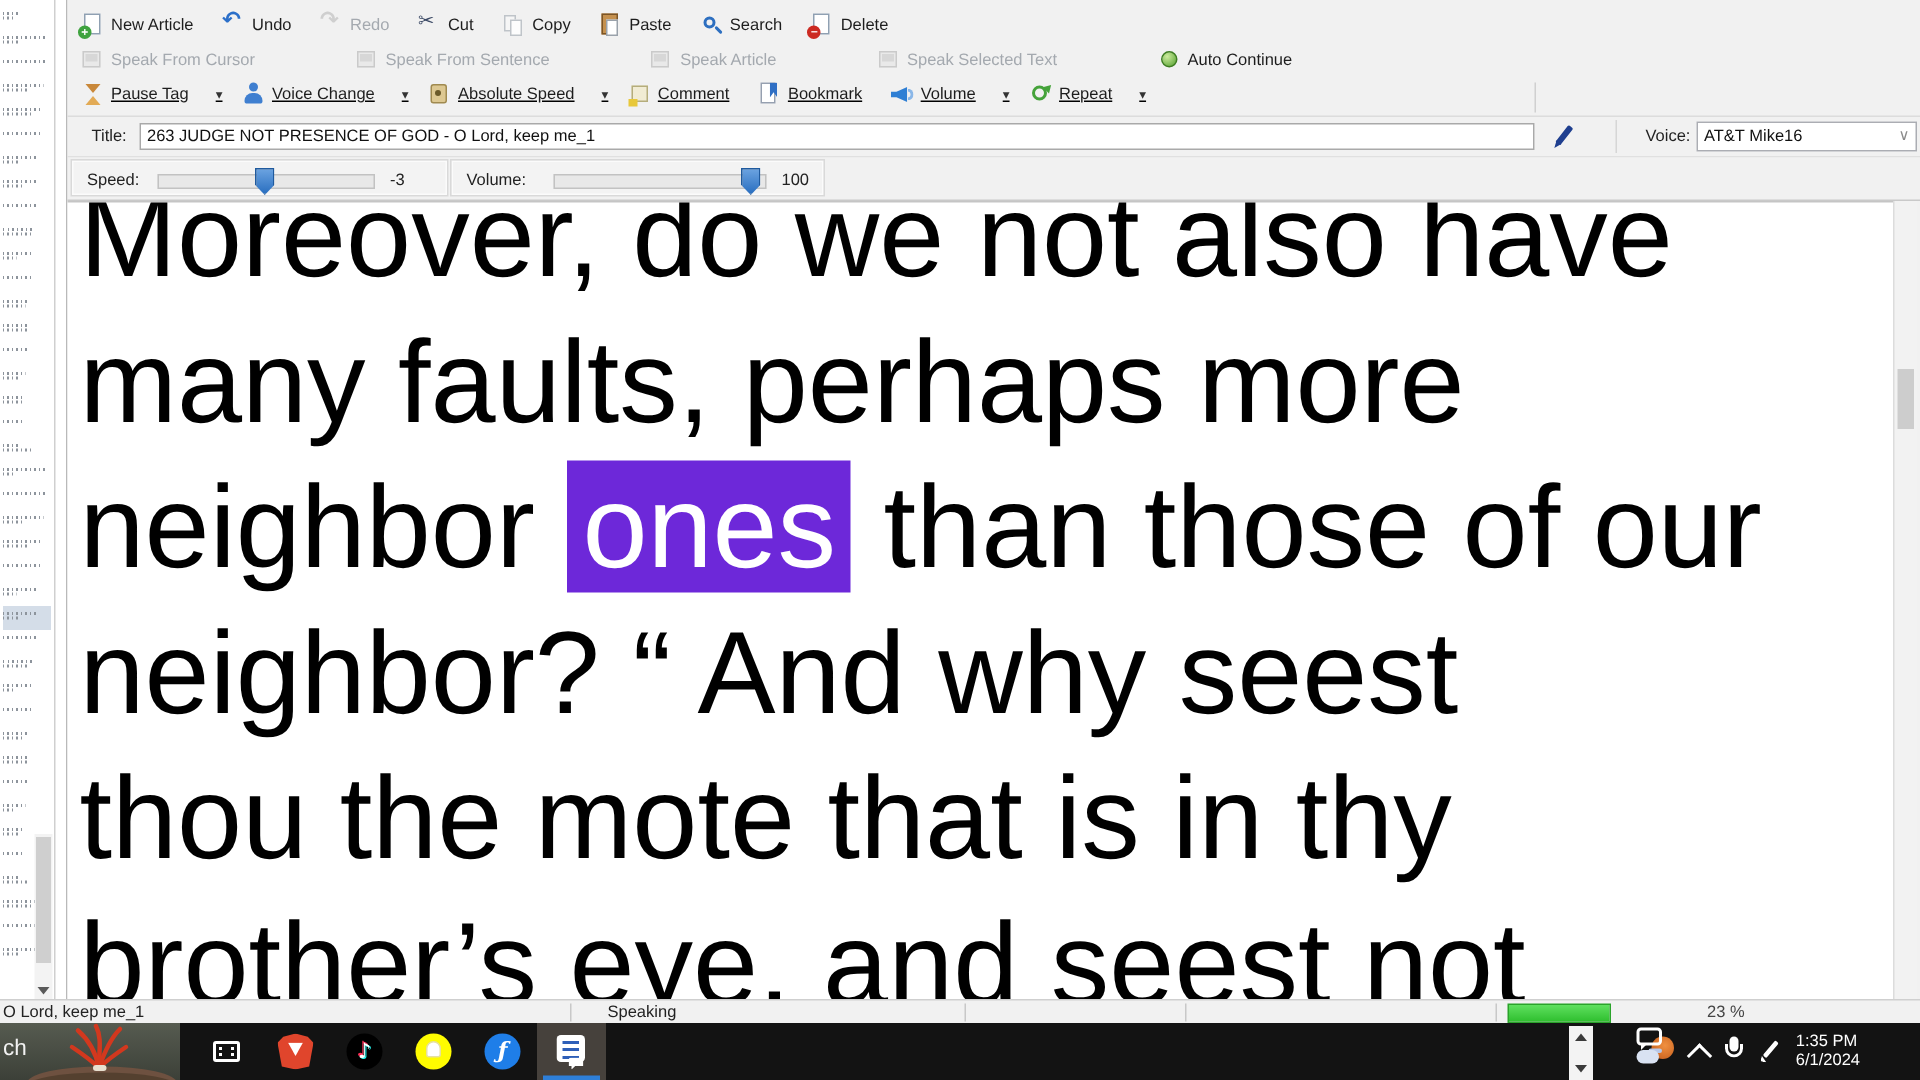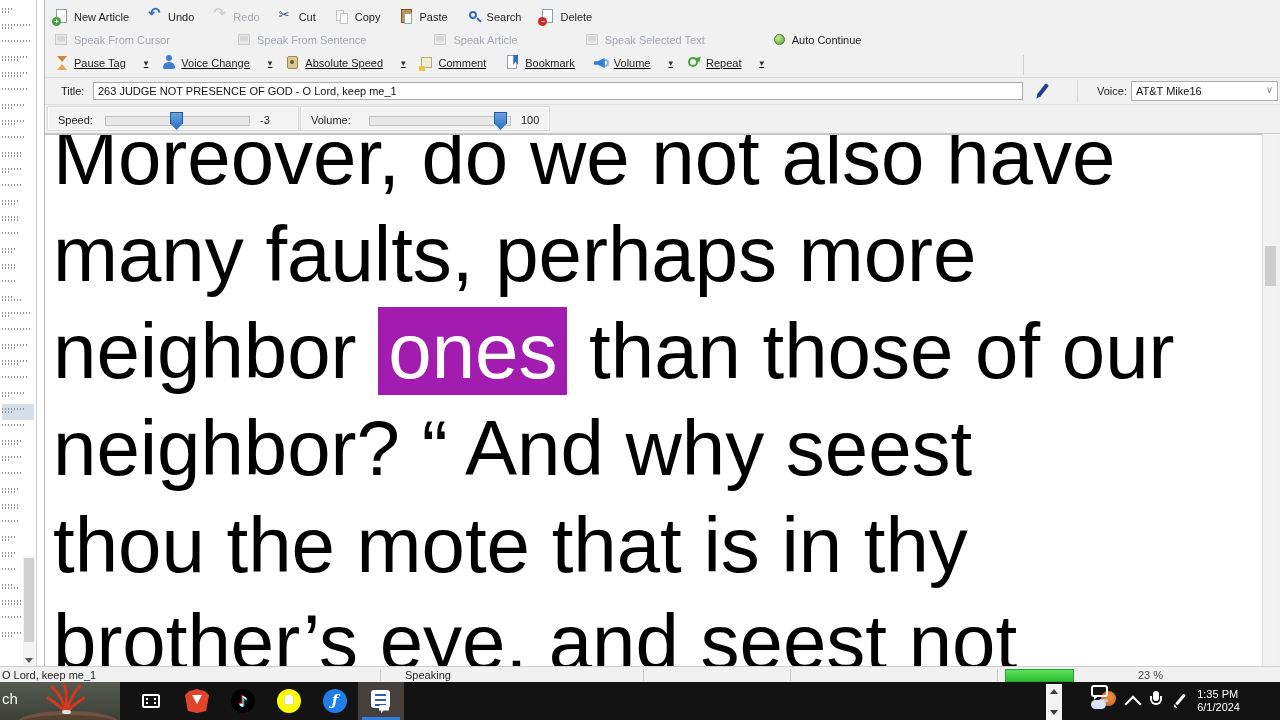--- a/index.html
+++ b/index.html
@@ -104,21 +104,21 @@
   .sl-thumb{position:absolute;top:-5px;width:11px;height:16px;
     background:linear-gradient(#6aa2e0,#2a6fc0);border:1px solid #1f5a9e;
     clip-path:polygon(0 0,100% 0,100% 62%,50% 100%,0 62%);}
   .sl-value{position:absolute;top:7px;font-size:11px;color:#222;}
 
   
   #article-area{position:absolute;left:45px;top:134px;width:1217px;height:532px;background:#fff;
     border-top:1px solid #c5c5c5;overflow:hidden;}
   #article-text{margin:-26px 0 0 0;padding-left:8px;font-size:78px;line-height:97px;color:#000;
     font-family:"Liberation Sans",sans-serif;white-space:nowrap;}
-  .hl{background:#a21caf;color:#fff;padding:0 10px;}
+  .hl{background:#6d28d9;color:#fff;padding:0 10px;}
   #article-scrollbar{position:absolute;left:1262px;top:134px;width:15px;height:532px;background:#f2f2f2;
     border-left:1px solid #dcdcdc;}
   #article-scrollbar .thumb{position:absolute;left:2px;top:112px;width:11px;height:40px;background:#cdcdcd;}
 
   
   #status-bar{position:absolute;left:0;top:666px;width:1280px;height:16px;background:#f1f1f1;
     border-top:1px solid #cfcfcf;font-size:11px;color:#222;text-align:right;}
   .sb-div{position:absolute;top:2px;width:1px;height:12px;background:#c8c8c8;}
   #sb-left{position:absolute;left:2px;top:2px;}
   #sb-state{position:absolute;left:405px;top:2px;}

